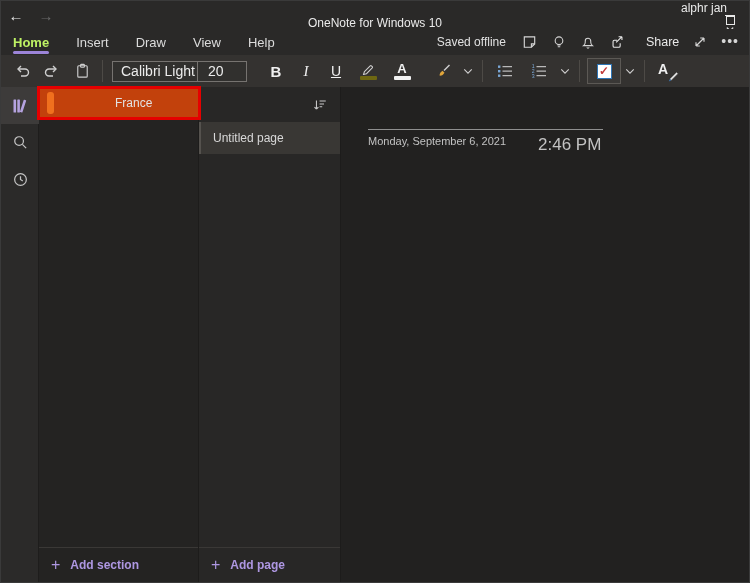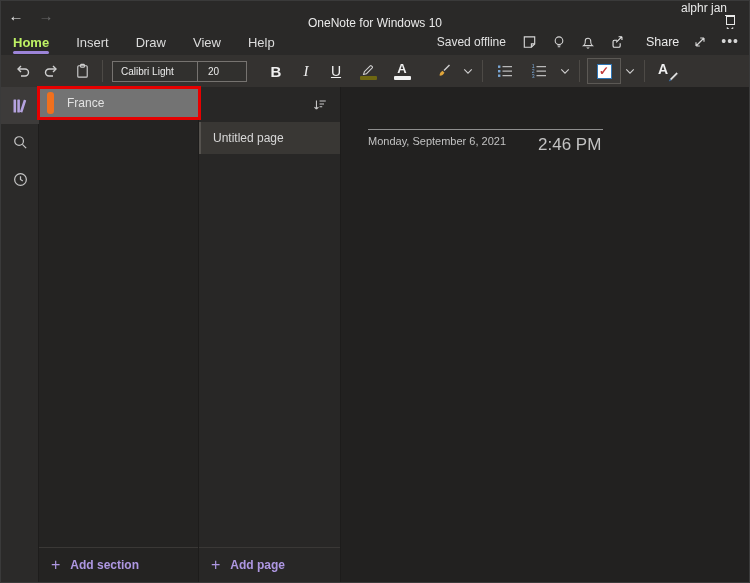--- a/index.html
+++ b/index.html
@@ -61,21 +61,21 @@
   
   .toolbar {
     height: 32px; background:#343230;
     display:flex; align-items:center; padding-left:6px;
   }
   .tool-btn { height:28px; display:flex; align-items:center; justify-content:center; color:#cfcfcf; }
   .w30 { width:30px; } .w34 { width:34px; } .w18 { width:18px; }
   .tb-divider { width:1px; height:22px; background:#4d4a46; margin:0 5px; }
   .font-box, .size-box {
     height:21px; border:1px solid #767370; background:#31302e;
-    display:flex; align-items:center; font-size:10px; color:#ececec;
+    display:flex; align-items:center; font-size:14px; color:#ececec;
   }
   .font-box { width:86px; padding-left:8px; margin-left:4px; }
   .size-box { width:50px; padding-left:10px; margin-left:-1px; }
   .fmt-letter { font-size:15px; color:#f0f0f0; }
   .bold-b { font-weight:bold; }
   .italic-i { font-style:italic; font-family:"Liberation Serif", serif; }
   .underline-u { text-decoration:underline; font-size:14px; }
   .swatch-stack { display:flex; flex-direction:column; align-items:center; gap:1px; }
   .swatch { width:17px; height:4px; border-radius:1px; }
   .swatch.hl { background:#6e6712; }
@@ -103,22 +103,22 @@
   .col { display:flex; flex-direction:column; }
   .sections-col { width:160px; background:#242322; border-right:1px solid #1d1c1b; }
   .pages-col { width:142px; background:#282726; border-right:1px solid #1d1c1b; }
 
   .col-header { height:35px; display:flex; align-items:center; padding:0 10px; flex-shrink:0; }
   .nb-name { font-size:12.5px; color:#fff; margin:0 7px 0 8px; white-space:nowrap; }
   .pages-header { justify-content:flex-end; padding-right:12px; color:#c9c9c9; }
 
   .col-list { flex:1; }
   .section-row {
-    position:relative; height:32px; background:#737373;
-    display:flex; align-items:center; padding-left:8px;
+    position:relative; height:32px; background:#c2410c;
+    display:flex; align-items:center; padding-left:8px;gap:48px;
   }
   .section-color-bar { width:7px; height:22px; border-radius:3px; background:#f0701e; }
   .section-label { font-size:12px; color:#e2e2e2; margin-left:13px; }
   .annotation {
     position:absolute; left:-2px; right:-3px; top:-1px; bottom:-1px;
     border:3px solid #e50000; pointer-events:none; z-index:5;
   }
   .page-row {
     position:relative; height:32px; background:#393734;
     display:flex; align-items:center; padding-left:12px;

